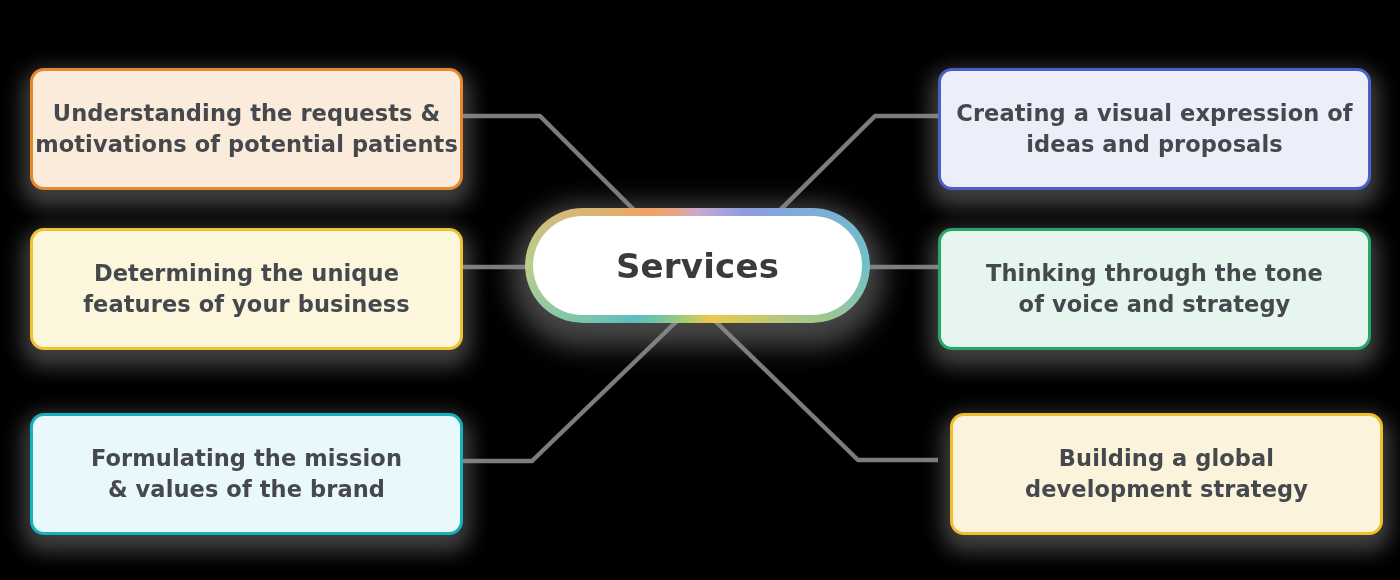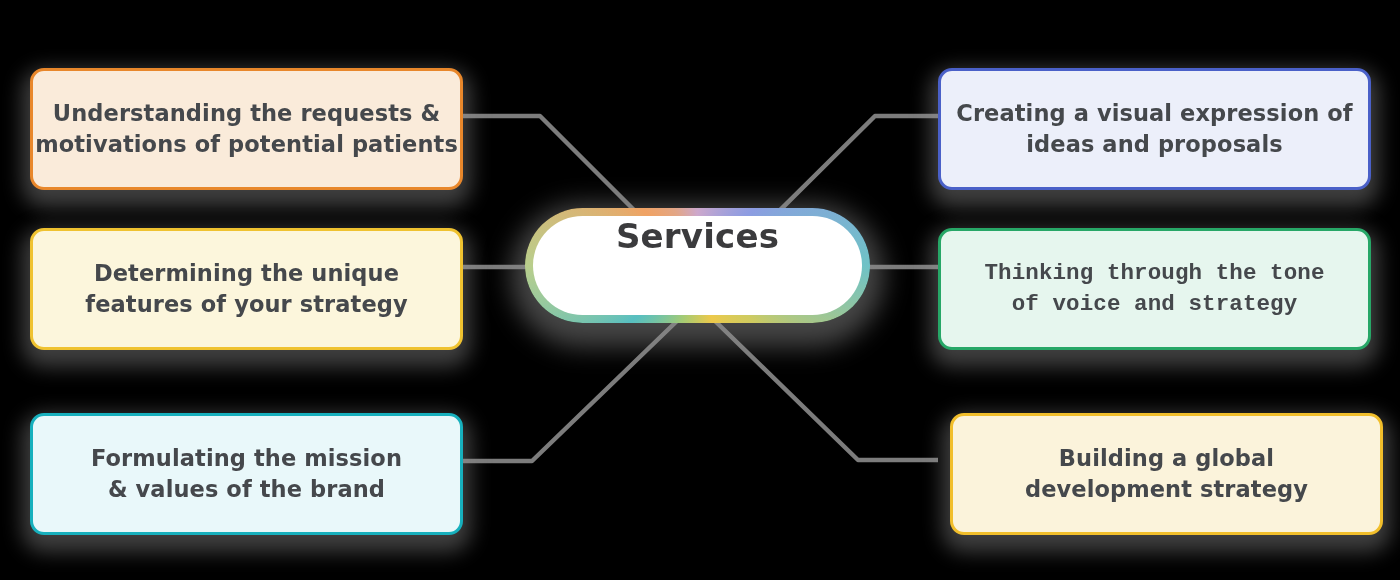--- a/index.html
+++ b/index.html
@@ -39,39 +39,40 @@
   .node-text {
     font-size: 22.5px;
     font-weight: 600;
     line-height: 31px;
     letter-spacing: 0.1px;
   }
   .pos-l0 { left: 30px;  top: 68px; }
   .pos-l1 { left: 30px;  top: 228px; }
   .pos-l2 { left: 30px;  top: 413px; }
   .pos-r0 { left: 938px; top: 68px; }
-  .pos-r1 { left: 938px; top: 228px; font-family: Liberation Mono, monospace; }
+  .pos-r1 { left: 938px; top: 228px; }
   .pos-r2 { left: 938px; top: 413px; margin-left: 12px; }
   .pill {
     position: absolute;
     left: 525px;
     top: 208px;
     width: 345px;
     height: 115px;
     box-sizing: border-box;
     padding: 8px;
     border-radius: 58px;
     z-index: 3;
     box-shadow: 0 10px 26px 14px rgba(140,140,140,0.5);
   }
   .pill-inner {
     width: 100%;
     height: 100%;
     border-radius: 50px;
     display: flex;
+    align-items: center;
     justify-content: center;
   }
   .pill-label {
     font-size: 34px;
     font-weight: 700;
     letter-spacing: 0.2px;
   }
 </style>
 </head>
 <body style="background: rgb(0, 0, 0);">
@@ -90,21 +91,21 @@
   <div class="node pos-l0" style="border-color: rgb(232, 135, 43); background: rgb(250, 235, 218); color: rgb(69, 72, 76);">
     <div class="node-text">
       <span>Understanding the requests &amp;</span><br>
       <span>motivations of potential patients</span>
     </div>
   </div>
 
   <div class="node pos-l1" style="border-color: rgb(239, 194, 48); background: rgb(252, 246, 220); color: rgb(69, 72, 76);">
     <div class="node-text">
       <span>Determining the unique</span><br>
-      <span>features of your strategy</span>
+      <span>features of your business</span>
     </div>
   </div>
 
   <div class="node pos-l2" style="border-color: rgb(23, 176, 189); background: rgb(233, 248, 250); color: rgb(69, 72, 76);">
     <div class="node-text">
       <span>Formulating the mission</span><br>
       <span>&amp; values of the brand</span>
     </div>
   </div>
 

